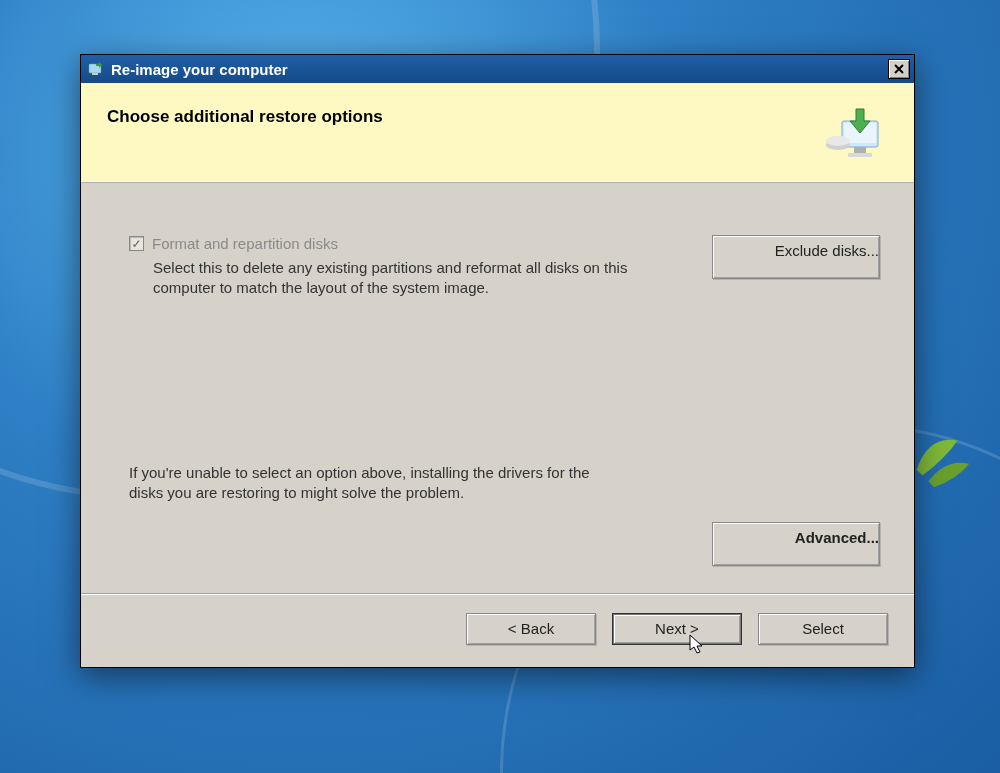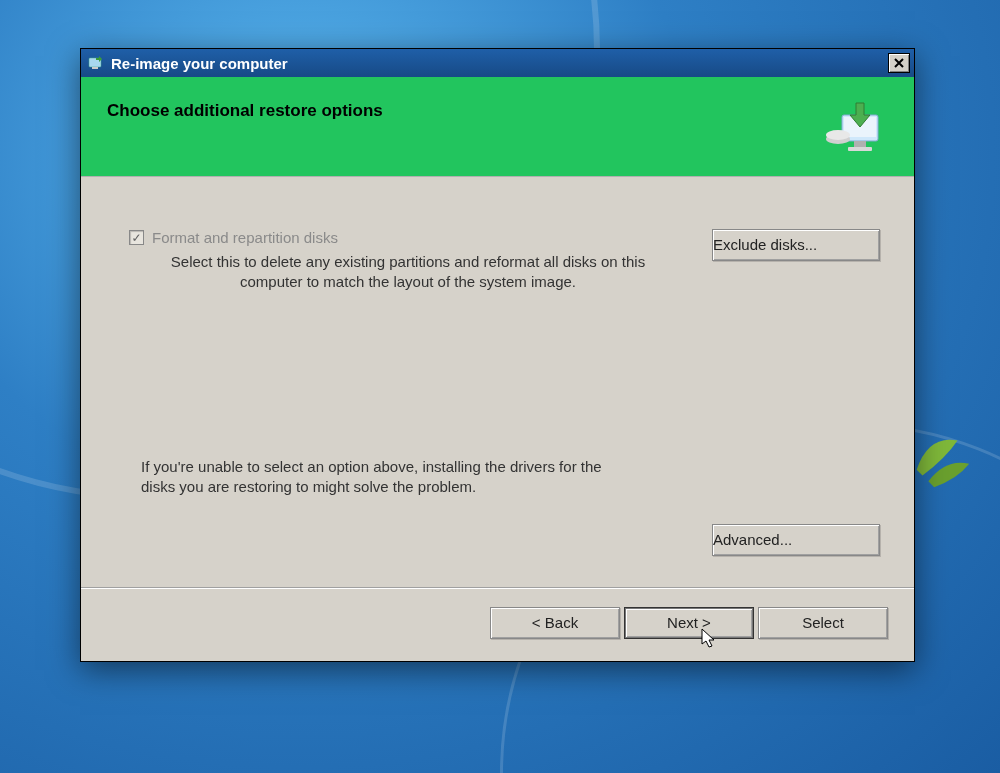--- a/index.html
+++ b/index.html
@@ -28,21 +28,21 @@
     bottom: 280px;
     width: 70px;
     height: 70px;
   }
   .leaf svg { width: 100%; height: 100%; }
 
   
   .dialog {
     position: absolute;
     left: 80px;
-    top: 48px;
+    top: 54px;
     width: 835px;
     box-shadow: 0 8px 30px rgba(0,0,0,0.5);
     border: 1px solid #000;
   }
   .titlebar {
     background: linear-gradient(#1f5fa8, #174a86);
     color: #fff;
     height: 28px;
     display: flex;
     align-items: center;
@@ -61,21 +61,21 @@
     border: 1px solid #000;
     box-shadow: inset 1px 1px 0 #fff, inset -1px -1px 0 #808080;
     display: flex; align-items: center; justify-content: center;
     font-family: Arial, sans-serif;
     font-weight: bold;
     color: #000;
     font-size: 14px;
     cursor: default;
   }
   .header-area {
-    background: #22c55e;
+    background: #fef9c3;
     padding: 24px 26px 18px 26px;
     display: flex;
     align-items: flex-start;
     border-bottom: 1px solid #b0b0b0;
     min-height: 100px;
   }
   .header-title {
     font-weight: bold;
     font-size: 17px;
     color: #000;
@@ -117,57 +117,56 @@
     color: #606060;
   }
   .check-label {
     color: #8a8a8a;
   }
   .opt-desc {
     color: #333;
     line-height: 1.35;
     margin-left: 24px;
     max-width: 510px;
-    text-align: center;
   }
   .opt-desc2 {
     color: #333;
     line-height: 1.35;
     max-width: 510px;
   }
   .side-btn {
     width: 168px;
-    height: 32px;
+    height: 44px;
     background: #d6d2ca;
     border: 1px solid #888;
     box-shadow: inset 1px 1px 0 #fff, inset -1px -1px 0 #a0a0a0, 1px 1px 0 rgba(0,0,0,0.15);
     font-size: 15px;
-    text-align: left;
+    text-align: right;
     line-height: 30px;
     cursor: default;
     color: #222;
   }
   .lower-block {
     position: absolute;
     left: 48px;
     right: 34px;
     top: 280px;
   }
   .lower-row1, .lower-row2 {
     display: flex;
     align-items: flex-start;
   }
-  .lower-row2 { margin-top: 26px; justify-content: flex-end; }
+  .lower-row2 { margin-top: 18px; justify-content: flex-end; font-weight: bold; }
   .footer-area {
     background: #d6d2ca;
     border-top: 1px solid #fff;
     padding: 18px 26px 22px 26px;
     display: flex;
     justify-content: flex-end;
-    gap: 4px;
+    gap: 16px;
   }
   .footer-divider {
     border-top: 1px solid #a0a0a0;
   }
   .wiz-btn {
     width: 130px;
     height: 32px;
     background: #d6d2ca;
     border: 1px solid #888;
     box-shadow: inset 1px 1px 0 #fff, inset -1px -1px 0 #a0a0a0, 1px 1px 0 rgba(0,0,0,0.15);
@@ -243,21 +242,21 @@
           <span class="checkbox">✓</span>
           <span class="check-label">Format and repartition disks</span>
         </div>
         <div class="opt-desc">Select this to delete any existing partitions and reformat all disks on this computer to match the layout of the system image.</div>
       </div>
       <div class="side-btn">Exclude disks...</div>
     </div>
 
     <div class="lower-block">
       <div class="lower-row1">
-        <div class="opt-desc2" style="flex:1; padding-right:19px;margin-left:12px;">If you're unable to select an option above, installing the drivers for the disks you are restoring to might solve the problem.</div>
+        <div class="opt-desc2" style="flex:1; padding-right:19px;">If you're unable to select an option above, installing the drivers for the disks you are restoring to might solve the problem.</div>
       </div>
       <div class="lower-row2">
         <div class="side-btn">Advanced...</div>
       </div>
     </div>
 
   </div>
 
   <div class="footer-divider"></div>
   <div class="footer-area">

